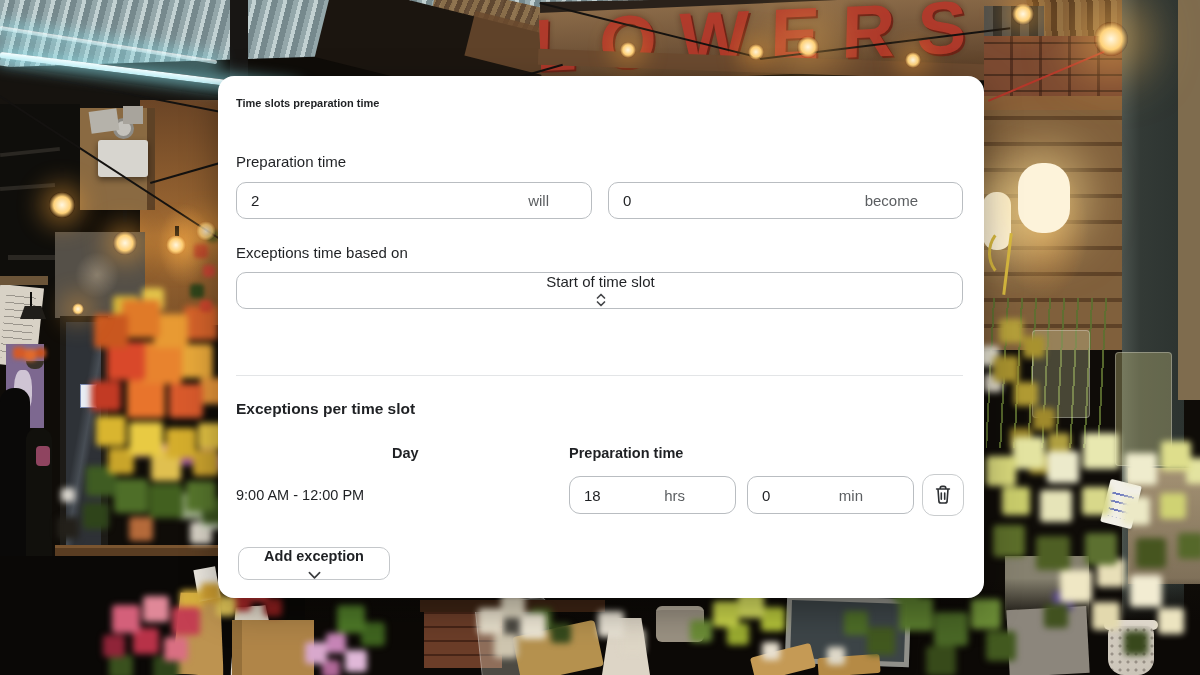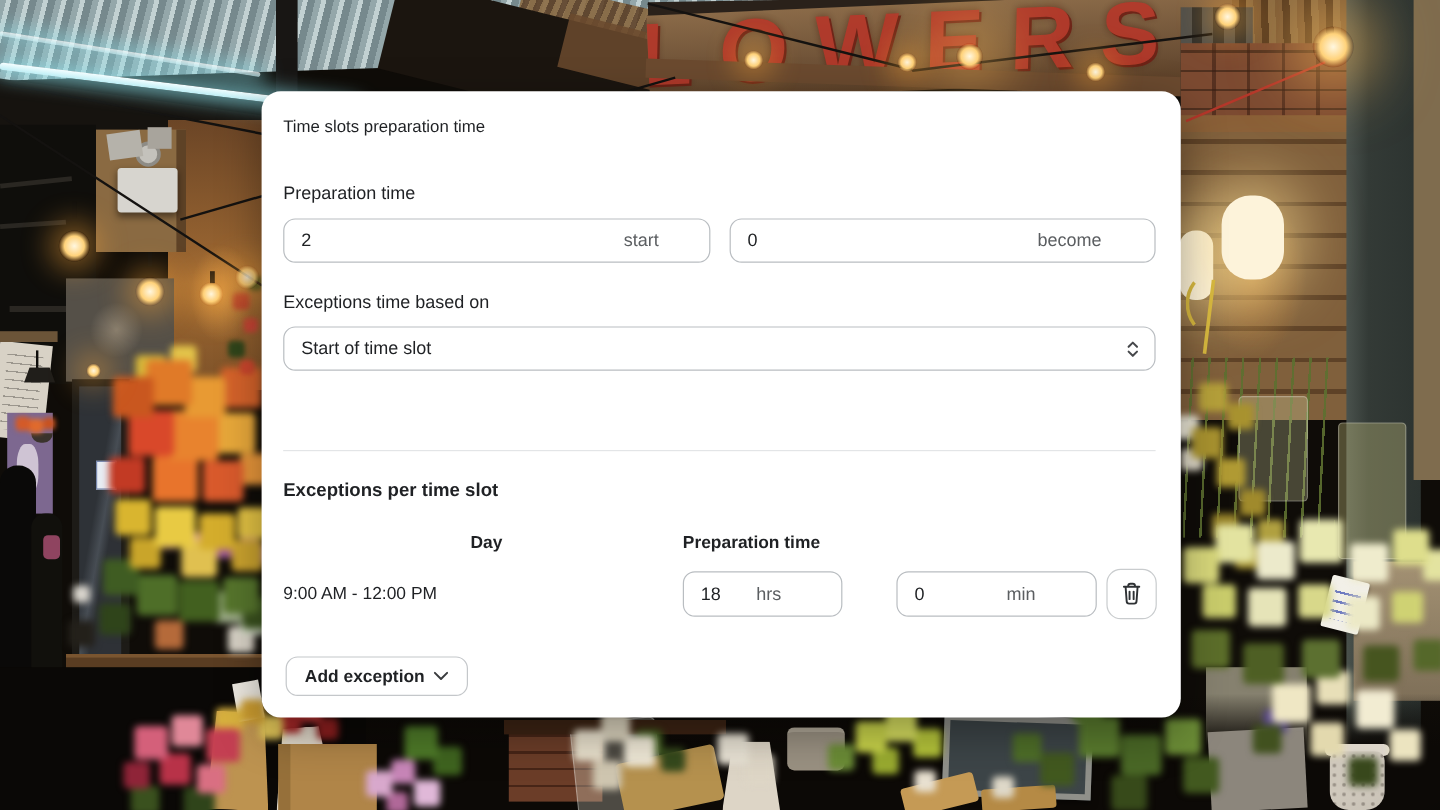--- a/index.html
+++ b/index.html
@@ -159,39 +159,39 @@
         box-shadow:0 0 24px 8px rgba(255,170,60,.45);}
   .bulb.big{box-shadow:0 0 50px 18px rgba(255,190,90,.6);}
   .neon{position:absolute;border-radius:3px;background:linear-gradient(180deg,#f4feff,#bdeef5);
         box-shadow:0 0 16px 4px rgba(140,225,235,.85);transform-origin:0 0;}
   .vignette{position:absolute;inset:0;
         background:radial-gradient(120% 120% at 50% 40%,transparent 60%,rgba(0,0,0,.38));}
   
   #card{position:absolute;left:218px;top:76px;width:766px;height:522px;background:#fff;border-radius:16px;
         box-shadow:0 12px 36px rgba(0,0,0,.35);z-index:10;color:#1f2124;}
   #card .abs{position:absolute;}
-  .title{font-size:14px;font-weight:400;}
+  .title{font-size:11px;font-weight:700;}
   .lbl{font-size:15px;}
   .field{background:#fff;border:1px solid #b9bdc1;border-radius:10px;display:flex;align-items:center;height:37px;box-sizing:border-box;}
   .field input{border:0;outline:0;background:transparent;font:15px "Liberation Sans",sans-serif;color:#1f2124;
         padding:0 0 0 14px;flex:1;min-width:0;}
   .suffix{font-size:15px;color:#5b5e61;white-space:nowrap;}
   .selectbox{background:#fff;border:1px solid #b9bdc1;border-radius:10px;height:37px;box-sizing:border-box;
         display:flex;align-items:center;justify-content:space-between;padding:0 12px 0 14px;cursor:pointer;}
   .selectbox .sel-text{font-size:15px;color:#1f2124;}
   .helper{font-size:15px;color:#1f2124;}
   .divider{height:1px;background:#e3e5e7;}
   .h2{font-size:15.5px;font-weight:700;}
   .colhead{font-size:14.5px;font-weight:700;}
   .timeslot{font-size:14.5px;font-weight:500;line-height:38px;}
   .icon-btn{background:#fff;border:1px solid #c9ccce;border-radius:12px;width:42px;height:42px;
         display:flex;align-items:center;justify-content:center;cursor:pointer;padding:0;}
   .add-btn{background:#fff;border:1px solid #c4c7ca;border-radius:10px;height:33px;width:152px;
         display:flex;align-items:center;justify-content:center;gap:7px;font:700 14.5px "Liberation Sans",sans-serif;
-        color:#1f2124;cursor:pointer;}
+        color:#1f2124;cursor:pointer;flex-direction:column;}
 </style>
 </head>
 <body>
 
 <div id="bg">
   <div class="abs roof"></div>
   <div class="abs roof-rust"></div>
   <div class="abs under-roof"></div>
   <div class="abs under-roof2"></div>
   <div class="abs rafter"></div>
@@ -294,50 +294,50 @@
   <div class="vignette"></div>
 </div>
 
 <div id="card">
   <div class="abs title" style="left:18px;top:21px;">Time slots preparation time</div>
 
   <div class="abs lbl" style="left:18px;top:77px;">Preparation time</div>
 
   <div class="abs field" style="left:18px;top:106px;width:356px;">
     <input type="text" readonly="" value="2" style="">
-    <span class="suffix" style="padding-right:42px;">start</span>
+    <span class="suffix" style="padding-right:42px;">will</span>
   </div>
   <div class="abs field" style="left:390px;top:106px;width:355px;">
     <input type="text" readonly="" value="0" style="">
     <span class="suffix" style="padding-right:44px;">become</span>
   </div>
 
   <div class="abs lbl" style="left:18px;top:168px;">Exceptions time based on</div>
 
-  <div class="abs selectbox" style="left:18px;top:196px;width:727px;">
+  <div class="abs selectbox" style="left:18px;top:196px;width:727px;flex-direction:column;">
     <span class="sel-text">Start of time slot</span>
     <span style="display:flex;">
       <svg viewBox="0 0 12 16" width="12" height="16">
           <path d="M2.5 6L6 2.5 9.5 6M2.5 10L6 13.5 9.5 10" stroke="#46484b" stroke-width="1.7" fill="none" stroke-linecap="round" stroke-linejoin="round"></path>
         </svg>
     </span>
   </div>
 
 
   <div class="abs divider" style="left:18px;top:299px;width:727px;"></div>
 
   <div class="abs h2" style="left:18px;top:324px;">Exceptions per time slot</div>
 
   <div class="abs colhead" style="left:174px;top:369px;text-align:right;">Day</div>
   <div class="abs colhead" style="left:351px;top:369px;">Preparation time</div>
 
   <div class="abs timeslot" style="left:18px;top:400px;">9:00 AM - 12:00 PM</div>
 
 
-  <div class="abs field" style="left:351px;top:400px;width:133px;height:38px;">
+  <div class="abs field" style="left:351px;top:400px;width:167px;height:38px;border-radius:11px;">
     <input type="text" readonly="" value="18" style="">
     <span class="suffix" style="padding-right:50px;">hrs</span>
   </div>
   <div class="abs field" style="left:529px;top:400px;width:167px;height:38px;">
     <input type="text" readonly="" value="0" style="">
     <span class="suffix" style="padding-right:50px;">min</span>
   </div>
 
   <button class="abs icon-btn" style="left:704px;top:398px;">
     <span style="display:flex;">

